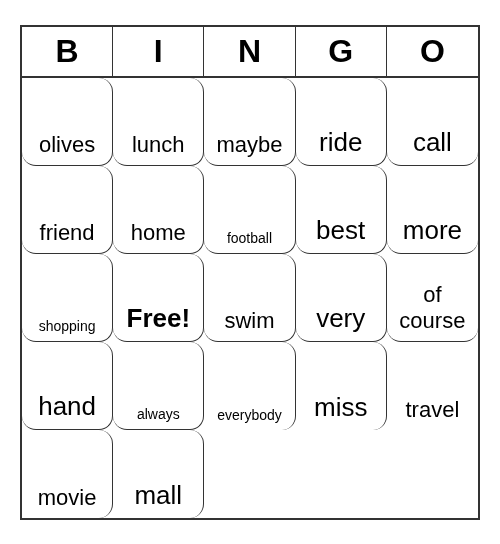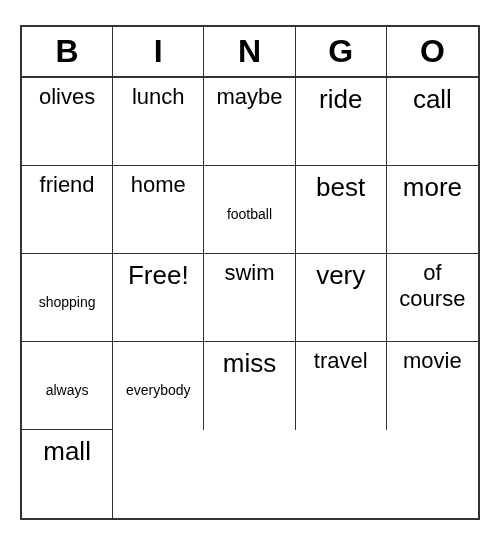--- a/index.html
+++ b/index.html
@@ -44,24 +44,25 @@
     .bingo-grid {
       display: grid;
       grid-template-columns: repeat(5, 1fr);
     }
 
     .bingo-cell {
       border-right: 1px solid #333;
       border-bottom: 1px solid #333;
       min-height: 88px;
       display: flex;
-      align-items: flex-start;
+      align-items: flex-end;
       justify-content: center;
       text-align: center;
       padding: 6px 4px;
+      border-radius: 14px;
     }
 
     .bingo-cell:nth-child(5n) {
       border-right: none;
     }
 
     .bingo-grid .bingo-cell:nth-last-child(-n+5) {
       border-bottom: none;
     }
 
@@ -79,21 +80,21 @@
       font-size: 22px;
     }
 
     .cell-text.small {
       font-size: 14px;
       margin-top: 34px;
     }
 
     .cell-text.free {
       font-size: 26px;
-      font-weight: normal;
+      font-weight: bold;
     }
   </style>
 </head>
 <body>
 
 <div class="bingo-card">
   <div class="bingo-header">
   <div class="bingo-header-cell">B</div>
       <div class="bingo-header-cell">I</div>
       <div class="bingo-header-cell">N</div>
@@ -140,20 +141,23 @@
       <div class="bingo-cell">
         <span class="cell-text medium">swim</span>
       </div>
       <div class="bingo-cell">
         <span class="cell-text large">very</span>
       </div>
       <div class="bingo-cell">
         <span class="cell-text medium">of course</span>
       </div>
       <div class="bingo-cell">
+        <span class="cell-text large">hand</span>
+      </div>
+      <div class="bingo-cell">
         <span class="cell-text small">always</span>
       </div>
       <div class="bingo-cell">
         <span class="cell-text small">everybody</span>
       </div>
       <div class="bingo-cell">
         <span class="cell-text large">miss</span>
       </div>
       <div class="bingo-cell">
         <span class="cell-text medium">travel</span>

